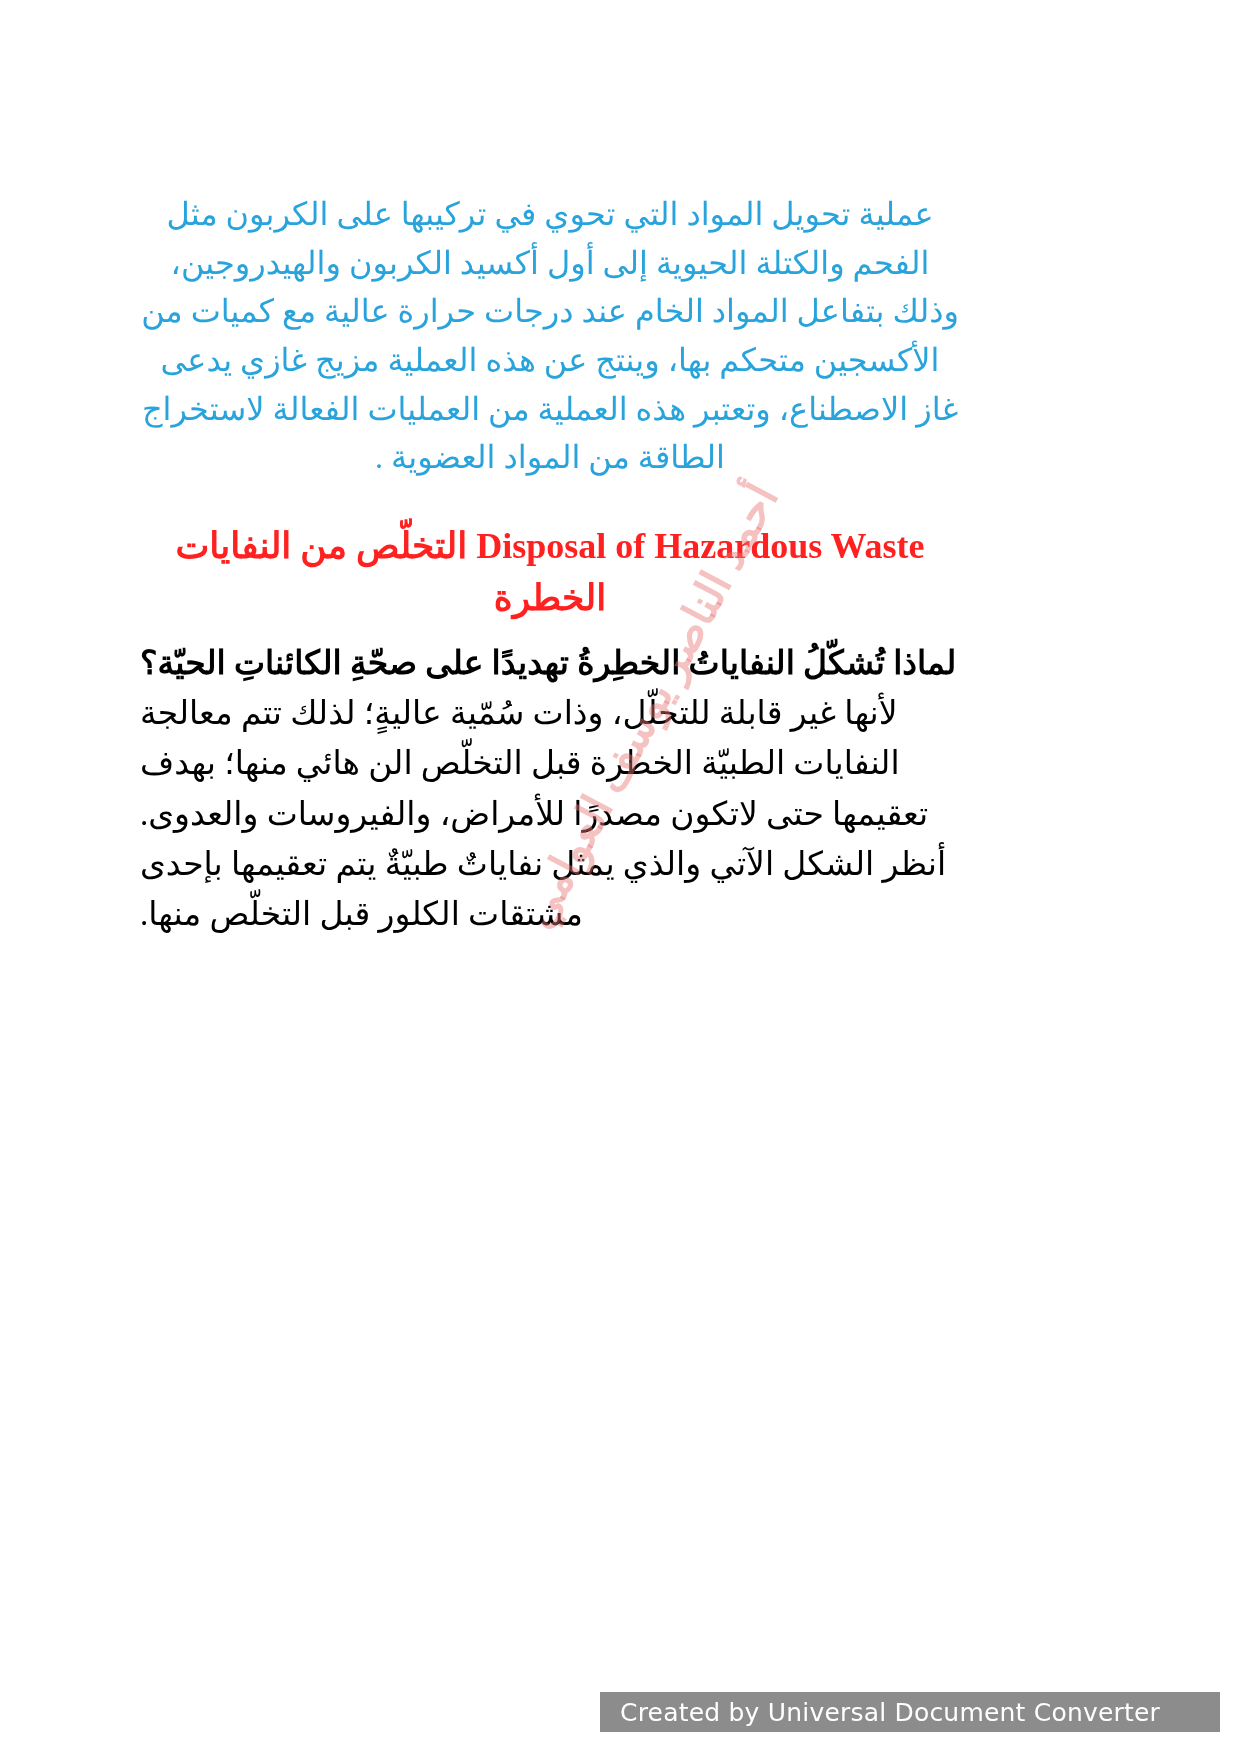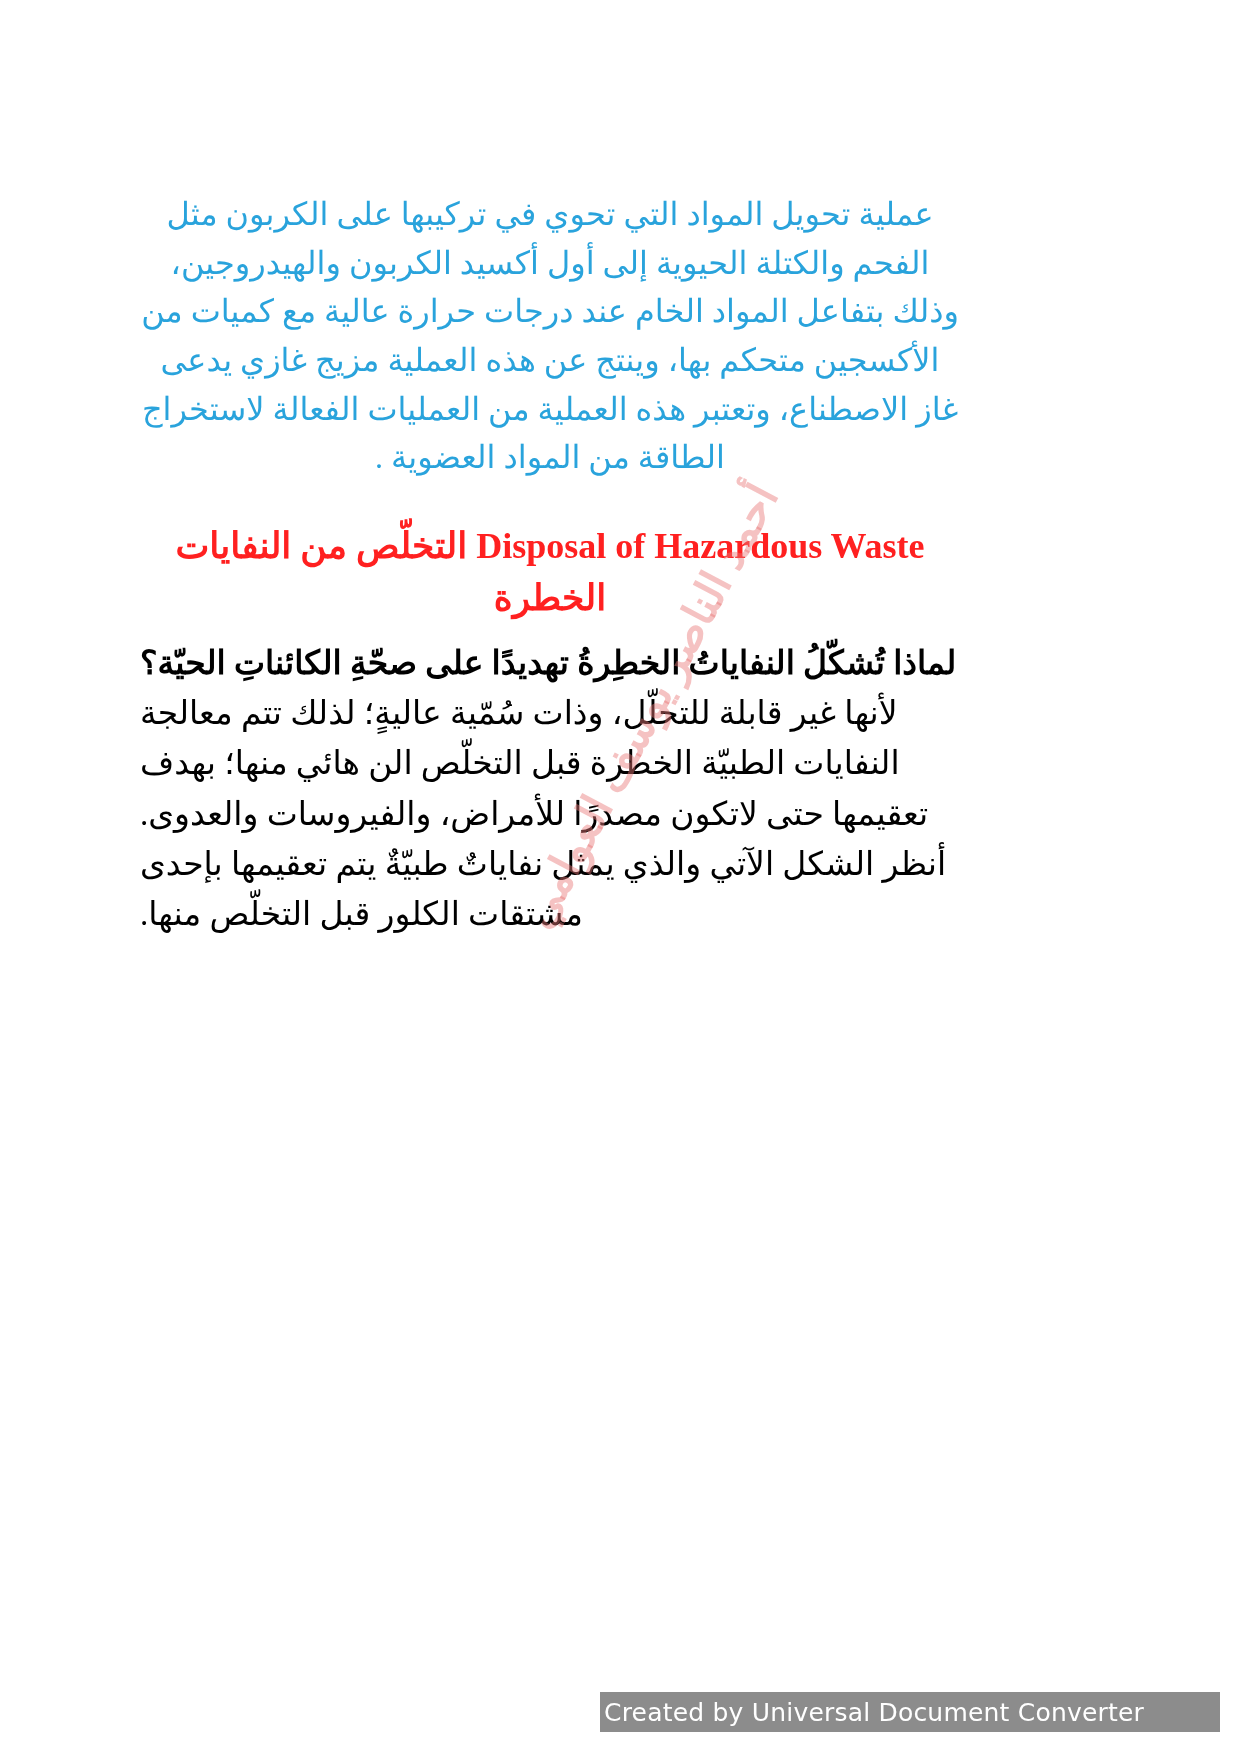--- a/index.html
+++ b/index.html
@@ -92,21 +92,21 @@
     width: 620px;
     height: 40px;
     background: #8c8c8c;
     color: #ffffff;
     font-family: "DejaVu Sans", "Liberation Sans", sans-serif;
     font-size: 25px;
     letter-spacing: 0.2px;
     display: flex;
     align-items: center;
     justify-content: flex-start;
-    padding-left: 4px;
+    padding-left: 20px;
     box-sizing: border-box;
     direction: ltr;
   }
 </style>
 </head>
 <body>
 
 <div class="page">
 
   <div class="content">

